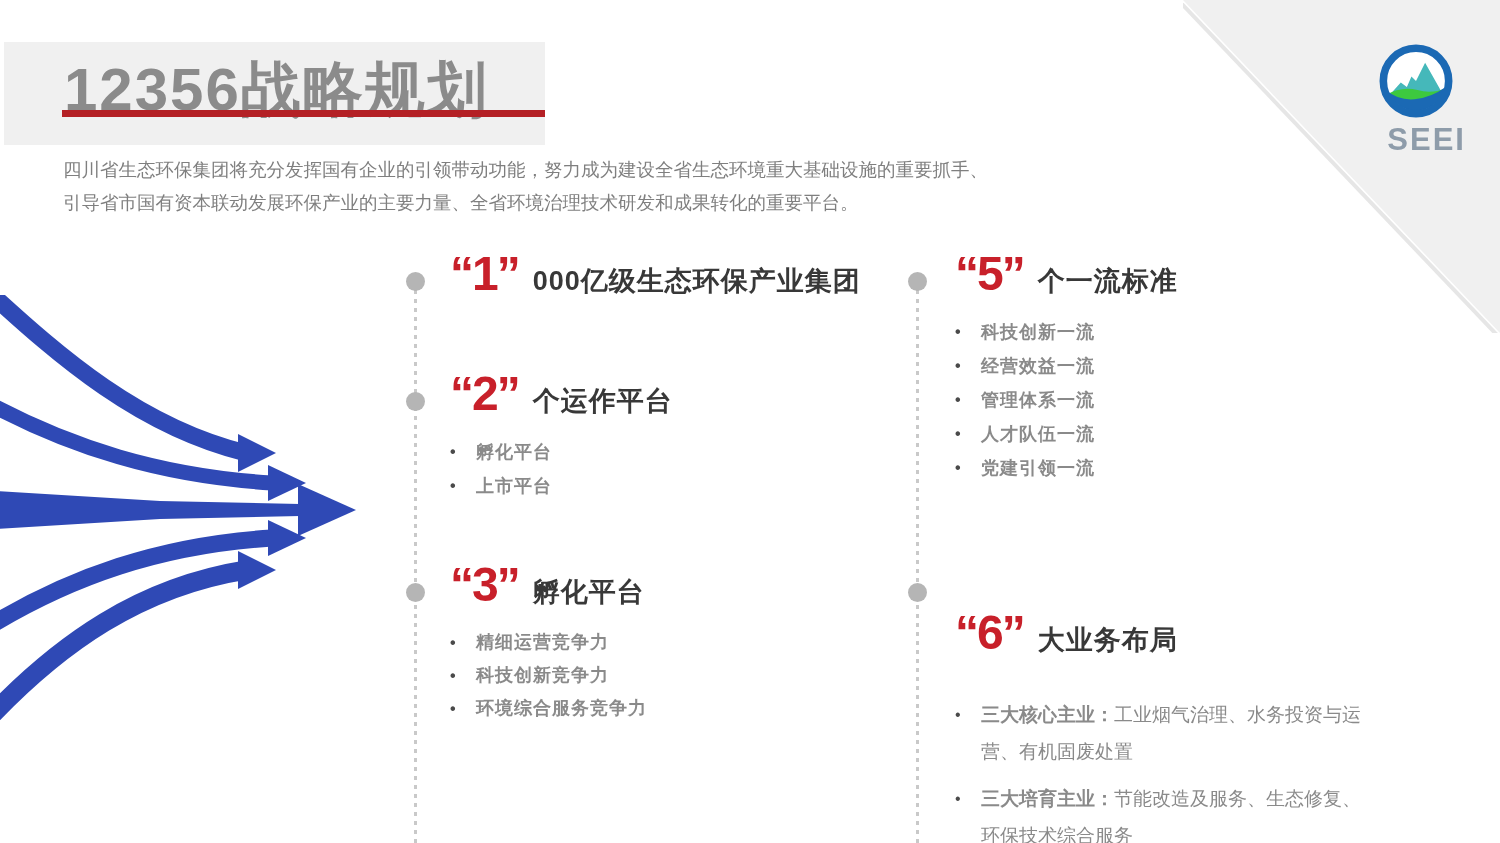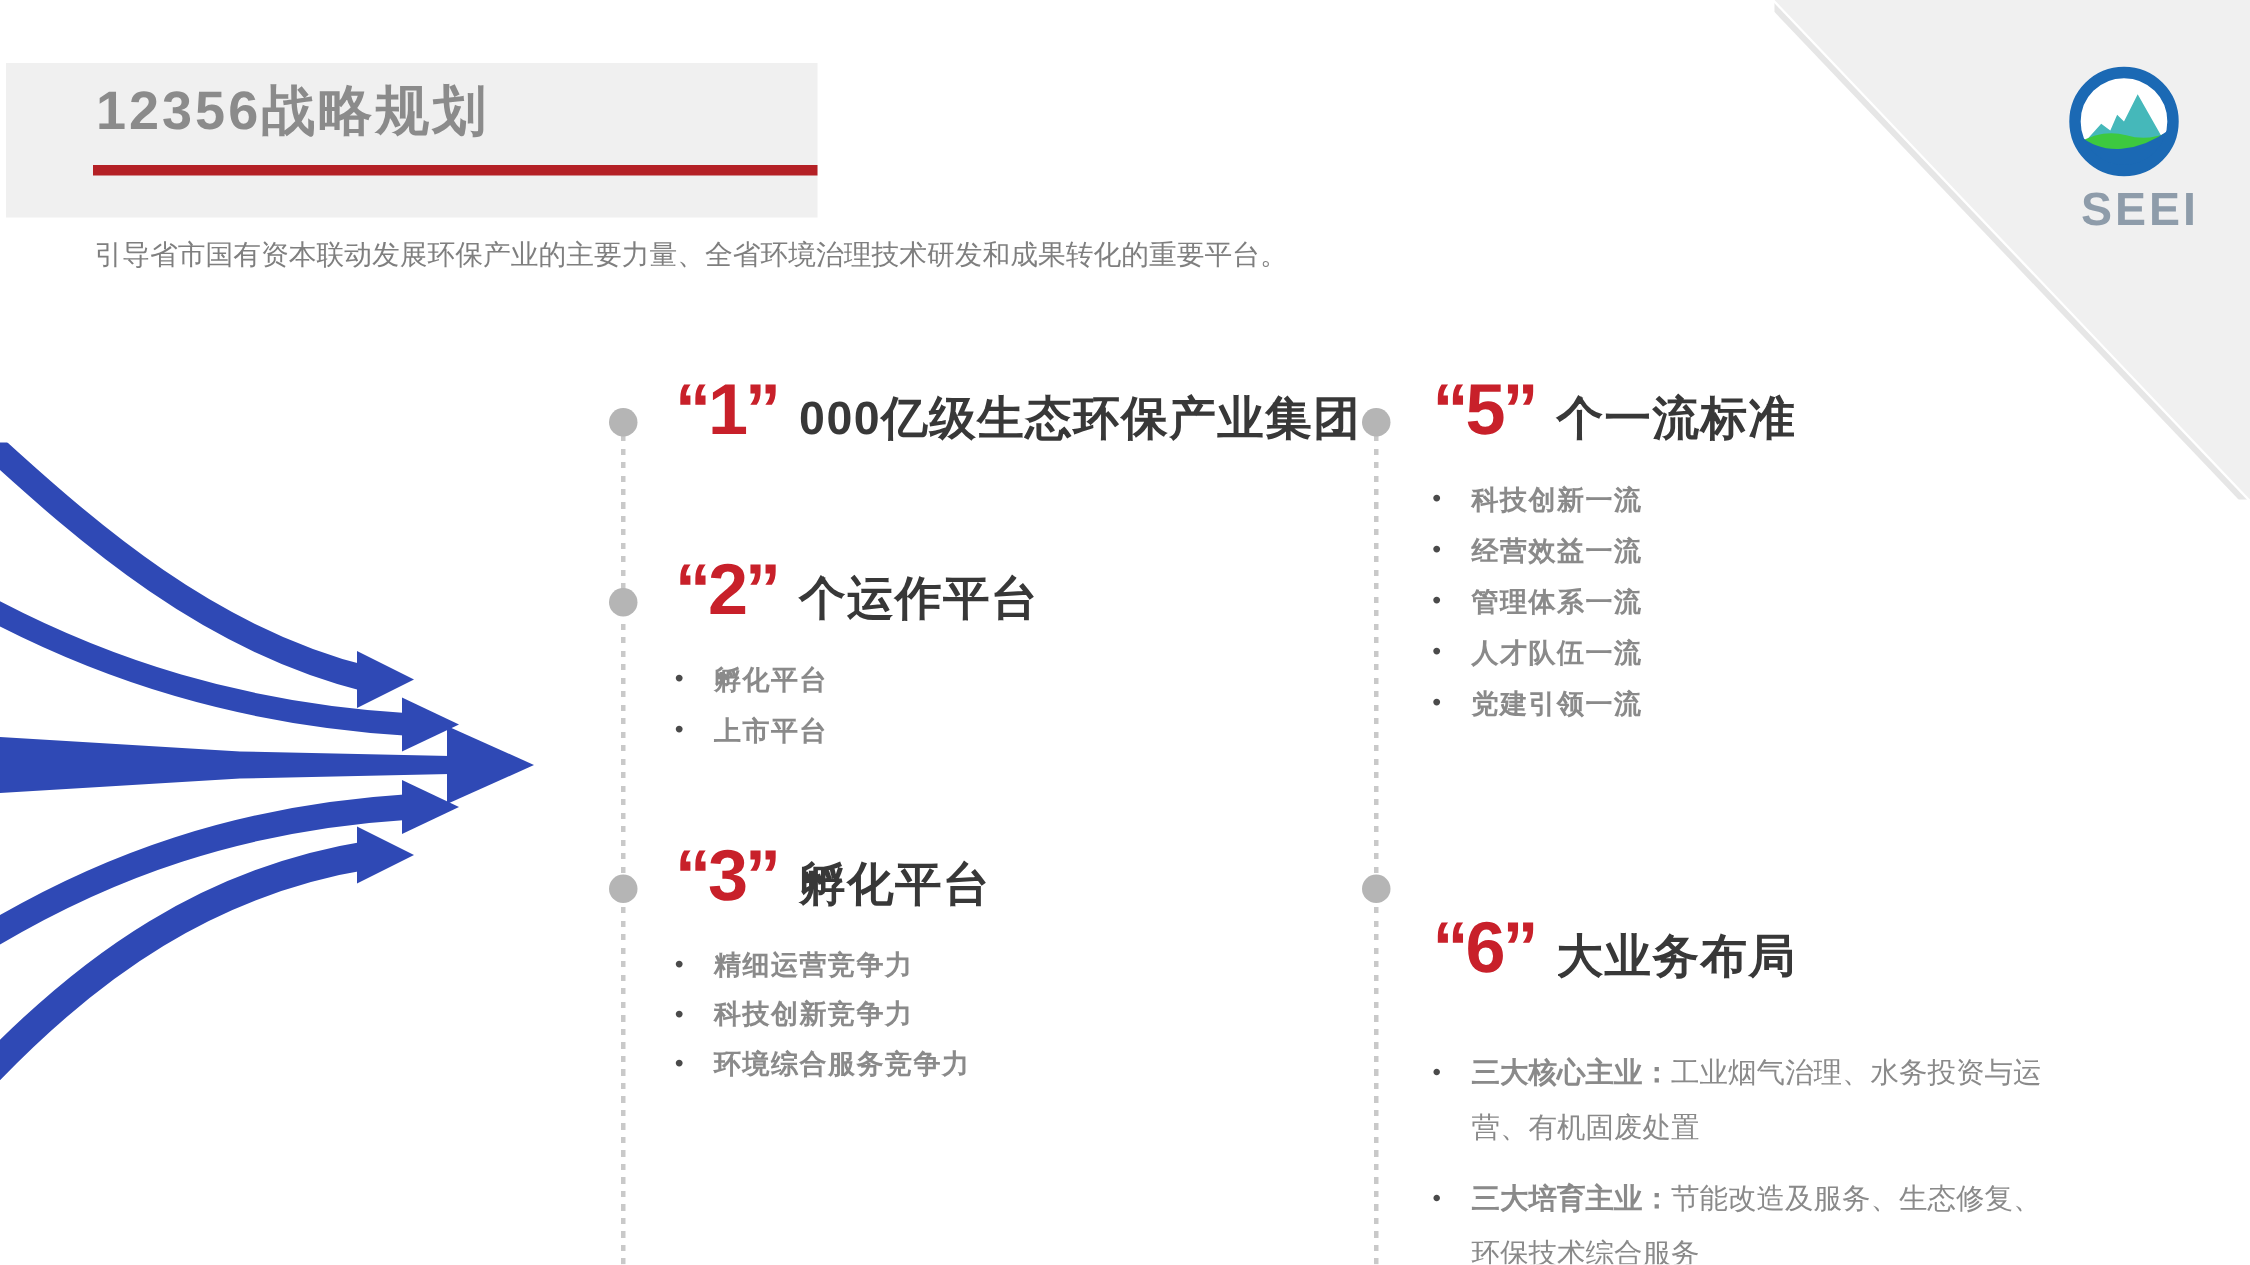--- a/index.html
+++ b/index.html
@@ -11,42 +11,42 @@
   html,body{margin:0;padding:0;}
   .slide{
     position:relative; width:1500px; height:843px; background:#ffffff;
     overflow:hidden; font-family:"Liberation Sans", sans-serif;
   }
   
   .corner{position:absolute; top:0; right:0; width:317px; height:333px;}
   
   .title-banner{position:absolute; left:4px; top:42px; width:541px; height:103px; background:var(--panel_gray);}
   .slide-title{
-    position:absolute; left:64px; top:50px; font-size:36px; font-weight:bold;
+    position:absolute; left:64px; top:50px; font-size:60px; font-weight:bold;
     color:var(--title_gray); letter-spacing:2px; white-space:nowrap;
   }
   .title-underline{position:absolute; left:62px; top:110px; width:483px; height:7px; background:var(--underline_red);}
   
   .intro{position:absolute; left:63px; top:153px; font-size:18.5px; color:#7f7f7f; line-height:33px; white-space:nowrap;}
   
   .logo{position:absolute; left:1366px; top:43px; width:100px; text-align:right;}
   .logo svg{display:block; margin:0 auto;}
   .logo-text{font-size:31px; font-weight:bold; color:var(--logo_text_gray); letter-spacing:2px; margin-top:3px;}
   
   .arrows{position:absolute; left:0; top:295px;}
   
   .guide{position:absolute; width:3px; background:repeating-linear-gradient(to bottom, var(--guide_gray) 0 4px, transparent 4px 9px);}
   .guide-left{left:414px; top:281px; height:562px;}
   .guide-right{left:916px; top:281px; height:562px;}
   .node{position:absolute; width:19px; height:19px; border-radius:50%; background:var(--dot_gray);}
   
   .section{position:absolute; white-space:nowrap;}
   .num{display:inline-block; vertical-align:baseline; font-size:48px; line-height:1;
        font-weight:bold; color:var(--number_red); letter-spacing:-2px;}
-  .head{display:inline-block; vertical-align:baseline; margin-left:14px; font-size:31px;
+  .head{display:inline-block; vertical-align:baseline; margin-left:14px; font-size:27px;
         font-weight:bold; color:var(--heading_dark); letter-spacing:1px;}
   .bullets{margin-top:16px;}
   .bullet-item{display:flex; align-items:flex-start; font-size:18px; font-weight:bold;
                color:var(--body_gray); line-height:34px; letter-spacing:1px;}
   .bullet-dot{width:26px; flex:0 0 26px; color:#4a4a4a; font-size:16px;}
   .bullet-body{white-space:nowrap;}
   .bullet-label{font-weight:bold;}
   #s3 .bullet-item{line-height:33px;}
   #s6 .bullets{margin-top:38px;}
   #s6 .bullet-item{font-weight:normal; font-size:19px; line-height:37px; letter-spacing:0; margin-bottom:10px;}
@@ -83,20 +83,21 @@
       <circle cx="50" cy="50" r="43" fill="none" stroke="#1b69b4" stroke-width="10"></circle>
     </svg>
     <div class="logo-text">SEEI</div>
   </div>
 
   <div class="title-banner"></div>
   <div class="slide-title">12356战略规划</div>
   <div class="title-underline"></div>
 
   <div class="intro">
+    <div>四川省生态环保集团将充分发挥国有企业的引领带动功能，努力成为建设全省生态环境重大基础设施的重要抓手、</div>
     <div>引导省市国有资本联动发展环保产业的主要力量、全省环境治理技术研发和成果转化的重要平台。</div>
   </div>
 
   <svg class="arrows" viewBox="0 0 360 430" width="360" height="430">
     <g fill="none" stroke="#2f49b5">
       <path d="M -12 -4 C 60 62, 140 132, 246 158" stroke-width="17"></path>
       <path d="M -12 108 C 70 152, 160 181, 272 188" stroke-width="15"></path>
       <path d="M -12 332 C 70 282, 160 250, 272 243" stroke-width="17"></path>
       <path d="M -12 424 C 60 348, 140 292, 246 275" stroke-width="19"></path>
     </g>

